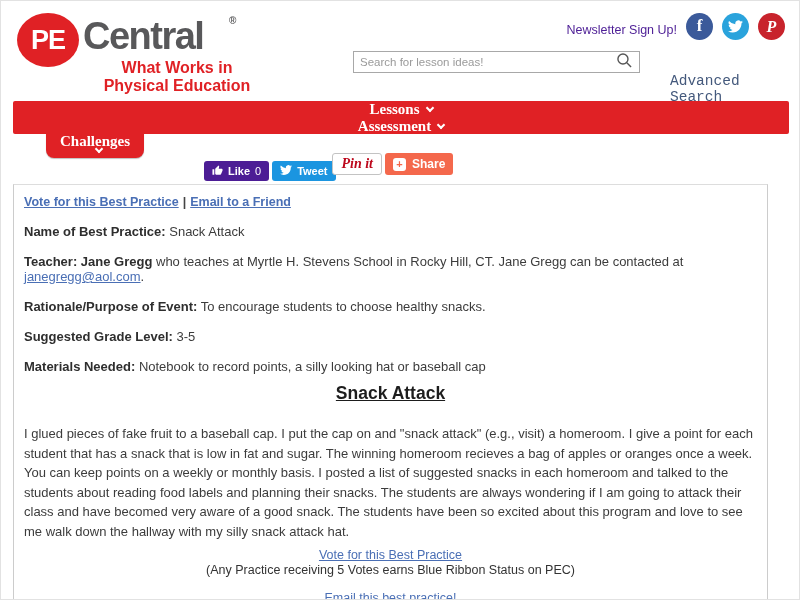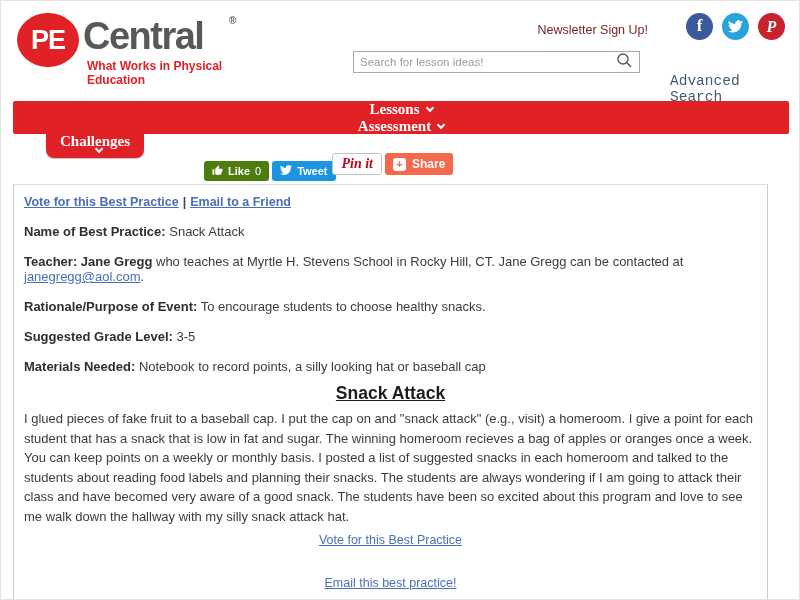--- a/index.html
+++ b/index.html
@@ -5,24 +5,24 @@
   * { margin:0; padding:0; box-sizing:border-box; }
   html,body { width:800px; height:600px; background:#fff; font-family:"Liberation Sans", sans-serif; }
   .page { position:relative; width:800px; height:600px; overflow:hidden; background:#fff; border:1px solid #e2e2e2; }
 
   
   .logo { position:absolute; left:16px; top:10px; cursor:pointer; width:250px; height:72px; }
   .pe-circle { position:absolute; left:0; top:2px; width:62px; height:54px; background:#e02125; border-radius:50%;
                display:flex; align-items:center; justify-content:center; color:#fff; font-weight:800; font-size:27px; letter-spacing:-1px; }
   .central { position:absolute; left:66px; top:4px; font-size:38px; font-weight:700; color:#58585a; letter-spacing:-1.5px; }
   .reg { position:absolute; left:212px; top:4px; font-size:10px; color:#58585a; font-weight:700; }
-  .tagline { position:absolute; left:70px; top:48px; font-size:12px; font-weight:700; color:#e02125; }
+  .tagline { position:absolute; left:70px; top:48px; font-size:16px; font-weight:700; color:#e02125;text-align:center; }
 
   .newsletter-row { position:absolute; right:14px; top:12px; display:flex; align-items:center; }
-  .newsletter-link { font-size:12.5px; color:#7f1d1d; margin-right:29px; margin-top:6px; cursor:pointer; }
+  .newsletter-link { font-size:12.5px; color:#4c1d95; margin-right:0; margin-top:6px; cursor:pointer; }
   .soc { width:27px; height:27px; border-radius:50%; margin-left:9px; display:flex; align-items:center; justify-content:center; cursor:pointer; }
   .soc.fb { background:#3b5a9a; }
   .soc.fb::after { content:"f"; color:#fff; font-family:"Liberation Serif", serif; font-weight:700; font-size:17px; margin-top:-1px; }
   .soc.tw { background:#2aa3dc; }
   .soc.pin { background:#c8232c; }
   .soc.pin::after { content:"P"; color:#fff; font-family:"Liberation Serif", serif; font-weight:700; font-style:italic; font-size:16px; }
 
   .search-box { position:absolute; left:352px; top:50px; width:287px; height:22px; border:1px solid #a8a8a8; background:#fff; display:flex; align-items:center; }
   .search-box input { flex:1; border:none; outline:none; font-size:11.5px; color:#444; padding:0 6px; height:18px; background:transparent; }
   .search-box input::placeholder { color:#9a9a9a; }
@@ -34,37 +34,37 @@
   .nav { position:absolute; left:12px; top:100px; width:776px; height:33px; background:#e02125;
          display:flex; align-items:center; justify-content:space-between; padding:0 26px; border-radius:2px;flex-direction:column; }
   .nav-item { color:#fff; font-family:"Liberation Serif", serif; font-weight:700; font-size:15px; white-space:nowrap; cursor:pointer; display:flex; align-items:center; }
   .chev { display:inline-block; width:6px; height:6px; border-right:2px solid #fff; border-bottom:2px solid #fff; transform:rotate(45deg); margin-left:7px; margin-top:-4px; }
   .nav-chip { position:absolute; left:45px; top:131px; background:#e02125; padding:1px 14px 6px 14px; border-radius:0 0 8px 8px;
               color:#fff; font-family:"Liberation Serif", serif; font-weight:700; font-size:15px; cursor:pointer; display:flex; align-items:center; box-shadow:0 1px 1px rgba(0,0,0,.25);flex-direction:column; }
 
   
   .share-row { position:absolute; left:203px; top:152px; display:flex; align-items:flex-start; }
   .share-btn { display:flex; align-items:center; border-radius:3px; color:#fff; font-size:11px; font-weight:700; cursor:pointer; height:20px; padding:0 8px; white-space:nowrap; }
-  .like { background:#4d7c0f; margin-top:8px; }
+  .like { background:#4c1d95; margin-top:8px; }
   .like .cnt { margin-left:5px; font-weight:400; }
   .tweet { background:#1b95e0; margin-left:3px; margin-top:8px; }
   .share-btn svg { margin-right:5px; }
   .pinit { background:#fff; border:1px solid #c3c3c3; color:#bd081c; font-family:"Liberation Serif", serif; font-style:italic; font-weight:700; font-size:14px; margin-left:-4px; height:22px; position:relative; z-index:2;padding-left:9px; }
   .addthis { background:#f4684c; margin-left:3px; height:22px; font-size:12px; }
   .addthis-ic { width:13px; height:13px; background:#fff; border-radius:3px; margin-right:6px; display:flex; align-items:center; justify-content:center; color:#f4684c; font-size:11px; font-weight:700; line-height:1; }
 
   
   .content { position:absolute; left:12px; top:183px; width:755px; height:417px; border-left:1px solid #ccc; border-right:1px solid #ccc; border-top:1px solid #ddd; padding:8px 10px 13px 10px; color:#3c3c3c; font-size:13px; }
   a.lnk { color:#4a6fb5; text-decoration:underline; cursor:pointer; }
   .top-links { font-size:12.5px; font-weight:700; margin-top:2px; }
   .top-links .sep { color:#444; margin:0 4px; }
   .row { margin-top:15px; }
   .row b { color:#2e2e2e; }
   .title { text-align:center; font-size:17.5px; font-weight:700; color:#1d1d1d; text-decoration:underline; margin:9px 0 3px 0; }
-  .body-text { margin-top:5px; line-height:19.5px; color:#3c3c3c; }
+  .body-text { margin-top:20px; line-height:19.5px; color:#3c3c3c; }
   .center-block { text-align:center; margin-top:7px; font-size:12.5px; line-height:15px; }
   .center-block .note { color:#333; }
   .email-practice { display:inline-block; margin-top:13px; font-size:12.5px; }
 </style>
 </head>
 <body>
 
 <div class="page">
 
   <header>
@@ -194,19 +194,19 @@
     <p class="row">
       <b>Materials Needed:</b><span> Notebook to record points, a silly looking hat or baseball cap</span>
     </p>
 
     <h2 class="title">Snack Attack</h2>
 
     <p class="body-text">I glued pieces of fake fruit to a baseball cap. I put the cap on and "snack attack" (e.g., visit) a homeroom. I give a point for each student that has a snack that is low in fat and sugar. The winning homeroom recieves a bag of apples or oranges once a week. You can keep points on a weekly or monthly basis. I posted a list of suggested snacks in each homeroom and talked to the students about reading food labels and planning their snacks. The students are always wondering if I am going to attack their class and have becomed very aware of a good snack. The students have been so excited about this program and love to see me walk down the hallway with my silly snack attack hat.</p>
 
     <div class="center-block">
       <a class="lnk">Vote for this Best Practice</a><br>
-      <br>
+      <span class="note">(Any Practice receiving 5 Votes earns Blue Ribbon Status on PEC)</span><br>
       <a class="lnk email-practice">Email this best practice!</a>
     </div>
 
   </main>
 
 </div>
 
 </body></html>

